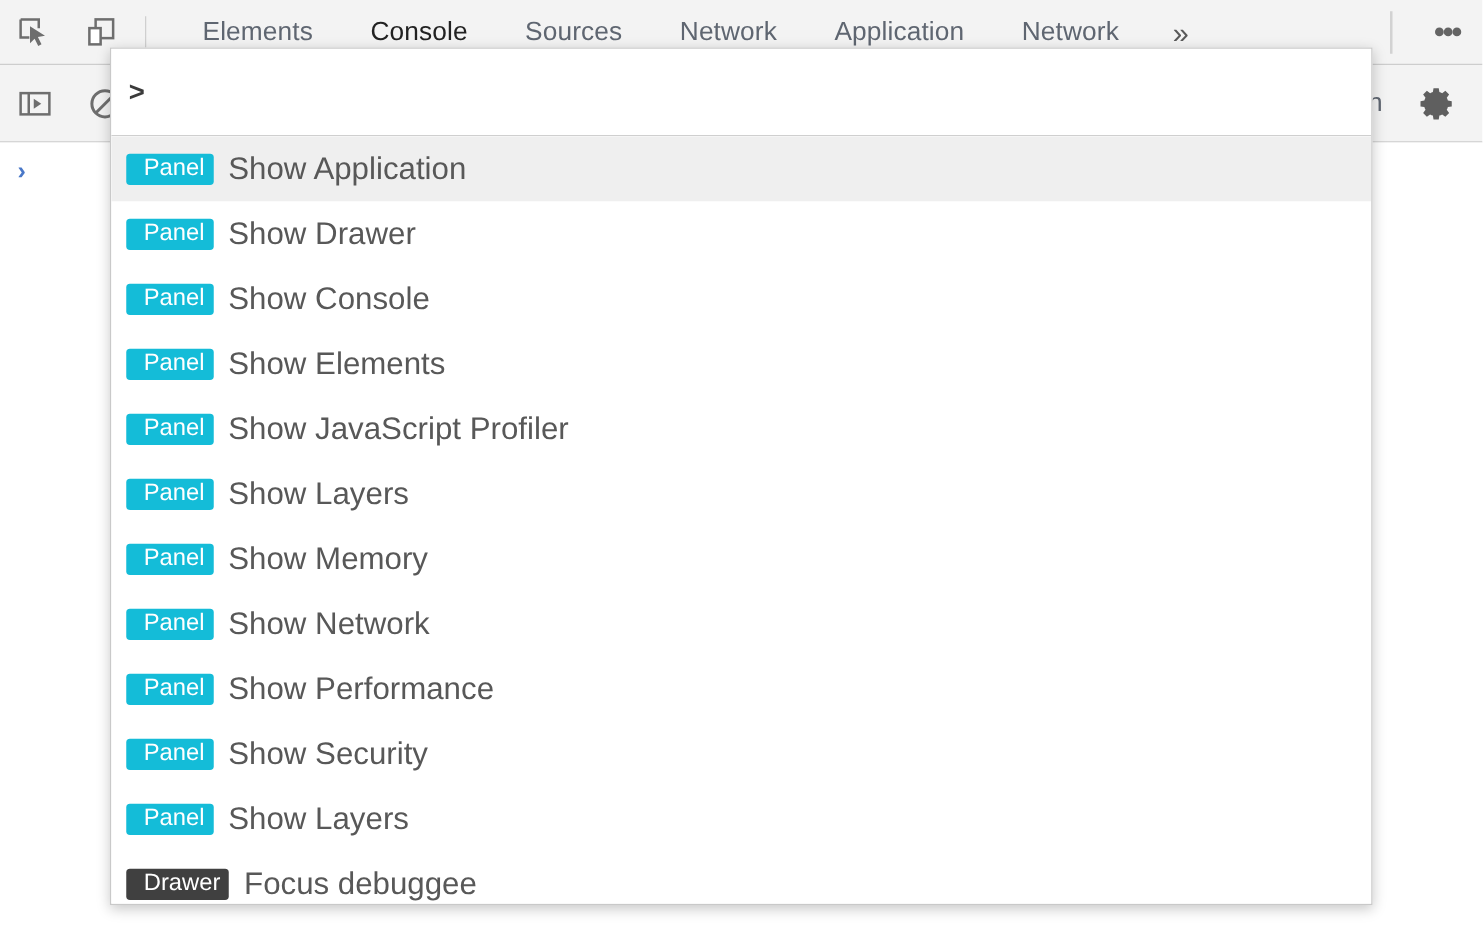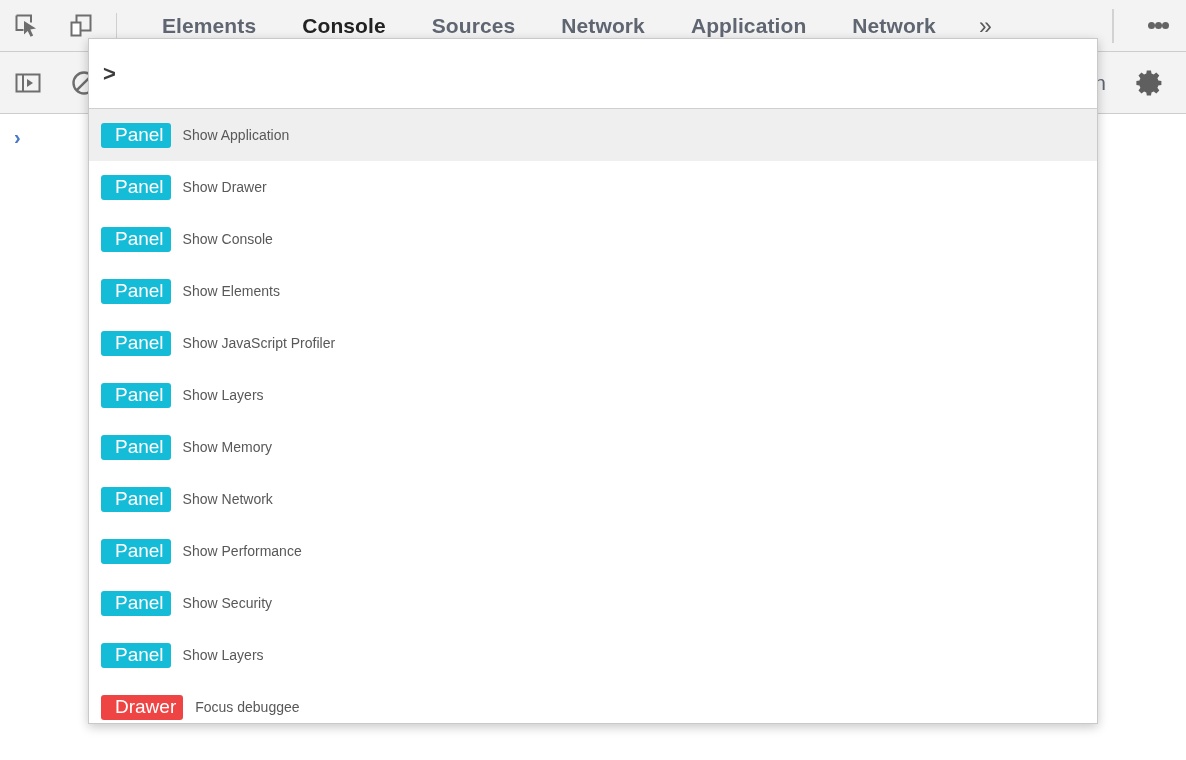--- a/index.html
+++ b/index.html
@@ -24,21 +24,21 @@
   .tb-icon {
     width: 54px; height: 52px;
     display: flex; align-items: center; justify-content: center;
   }
   .tb-sep {
     width: 1px; height: 26px; background: #cfcfcf; margin: 0 8px;
   }
   .tabs { display: flex; align-items: center; height: 52px; margin-left: 14px; }
   .tab {
     font-size: 21px; color: #5f6671; padding: 0 23px; line-height: 52px;
-    white-space: nowrap; letter-spacing: .1px; font-weight: bold;
+    white-space: nowrap; letter-spacing: .1px;
   }
   .tab.active { color: #222; }
   .tb-more {
     font-size: 23px; color: #5a5a5a; padding: 0 20px; line-height: 52px;
   }
   .tb-right { margin-left: auto; display: flex; align-items: center; height: 52px; }
   .vdiv { width: 2px; height: 34px; background: #d2d2d2; margin-right: 16px; }
   .kebab { width: 56px; height: 52px; display:flex; align-items:center; justify-content:center; }
   .kebab i { display:block; width:7px; height:7px; border-radius:50%; background:#646464; margin:2.5px 0; }
 
@@ -104,23 +104,23 @@
     display: inline-block;
     font-size: 19px;
     color: #ffffff;
     padding: 2px 7px 4px 14px;
     border-radius: 3px;
     line-height: 1;
     margin-right: 12px;
     white-space: nowrap;
   }
   .badge.panel  { background: #14bcd8; }
-  .badge.drawer { background: #ef4444; }
+  .badge.drawer { background: #404040; }
   .pal-title {
-    font-size: 14px; color: #585858; white-space: nowrap;
+    font-size: 25px; color: #585858; white-space: nowrap;
   }
 </style>
 </head>
 <body>
 
 <div id="app">
 
   <div class="tabbar">
 
     <div class="tb-icon">

